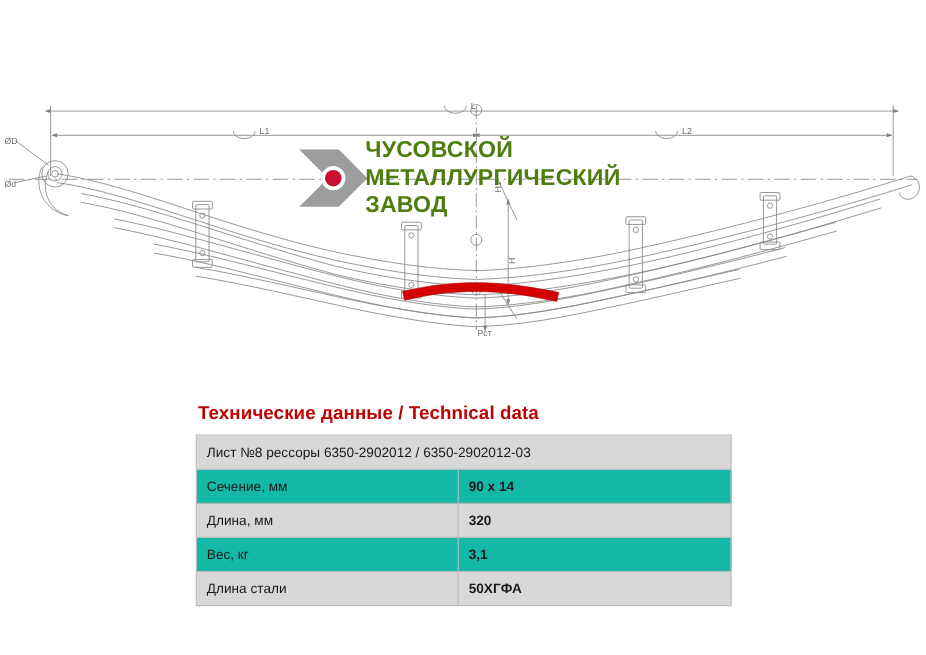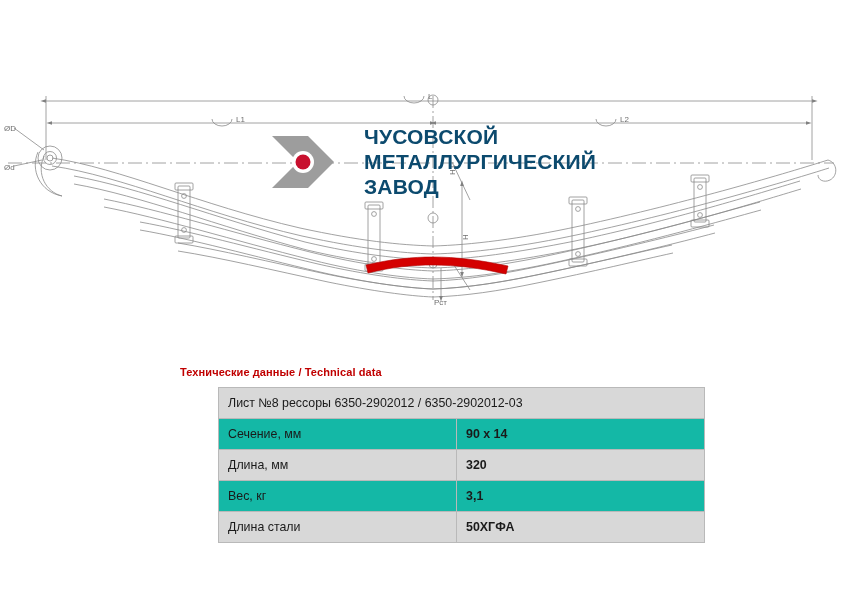--- a/index.html
+++ b/index.html
@@ -29,23 +29,23 @@
     height: 82px;
     pointer-events: none;
   }
   .wm-logo .mark {
     position: absolute;
     left: 0; top: 4px;
     width: 72px; height: 68px;
   }
   .wm-logo .txt {
     position: absolute;
-    left: 96px;
+    left: 64px;
     top: 0px;
-    color: #0c4a6e;
+    color: #4d7c0f;
     font-size: 21px;
     font-weight: bold;
     line-height: 25px;
     letter-spacing: .2px;
     white-space: nowrap;
   }
   .wm-abp {
     position: absolute;
     left: 292px;
     top: 470px;
@@ -62,31 +62,30 @@
   }
   
   .tbl-wrap {
     position: absolute;
     left: 178px;
     top: 366px;
     width: 487px;
   }
   .tbl-title {
     color: #c00000;
-    font-size: 11px;
+    font-size: 17px;
     font-weight: bold;
     margin: 0 0 9px 2px;
     letter-spacing: .1px;
   }
   table.spec {
     border-collapse: collapse;
     width: 487px;
     font-size: 12.4px;
     color: #1a1a1a;
-    margin-left: 40px;
   }
   table.spec td {
     border: 1px solid #b9b9b9;
     padding: 6px 9px 7px 9px;
     height: 17px;
     vertical-align: middle;
   }
   table.spec tr.shade td {
     background: #d8d8d8;
   }

